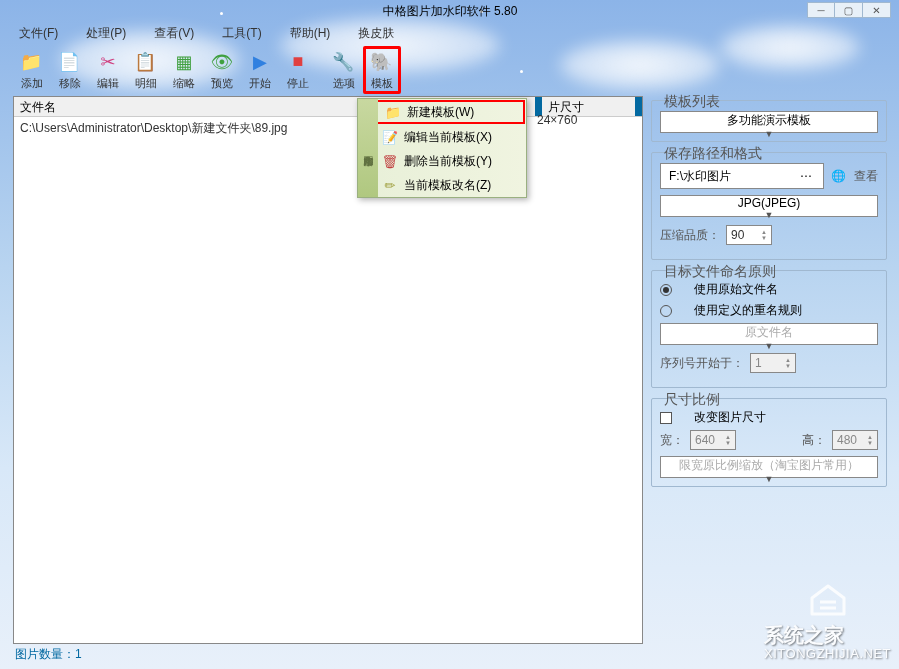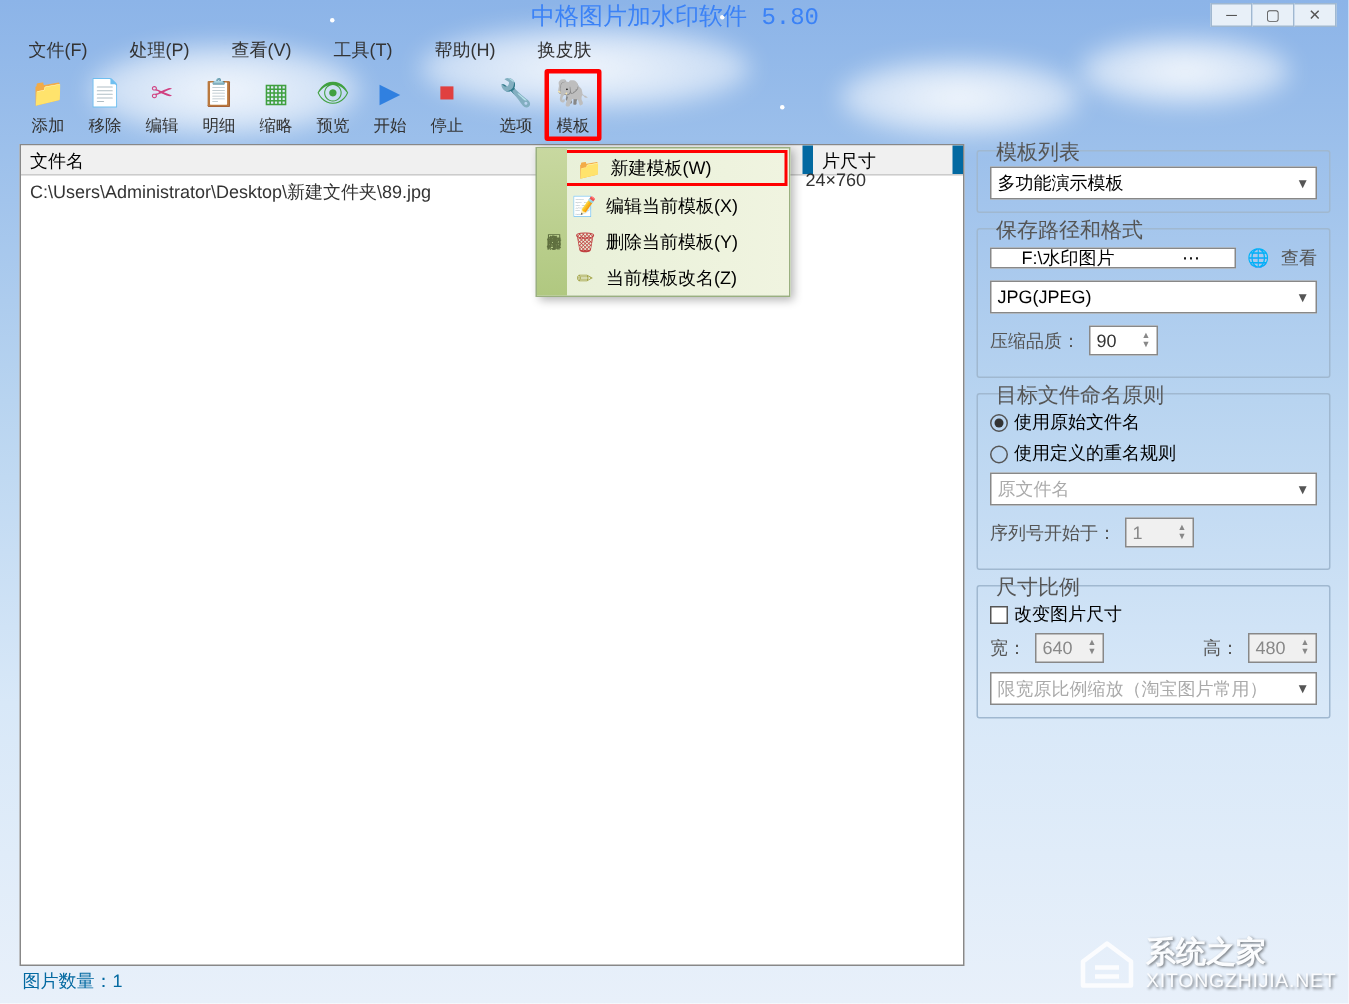--- a/index.html
+++ b/index.html
@@ -1,59 +1,59 @@
 <!DOCTYPE html>
 <html><head>
 <meta charset="utf-8">
 <style>
 * { box-sizing: border-box; margin: 0; padding: 0; font-family: "Microsoft YaHei", SimSun, sans-serif; font-size: 12px; }
 body { width: 899px; height: 669px; background: linear-gradient(to bottom, #8cb4e8 0%, #b8d4f0 40%, #d8e8f8 70%, #e8f0fa 100%); position: relative; overflow: hidden; }
 .cloud { position: absolute; background: radial-gradient(ellipse, rgba(255,255,255,0.9), rgba(255,255,255,0.3)); border-radius: 50%; filter: blur(8px); }
 .window { position: absolute; left: 5px; top: 0; width: 890px; height: 664px; }
 .titlebar { height: 22px; display: flex; align-items: center; justify-content: center; position: relative; }
-.title-text { color: #3b82f6; font-size: 16px; font-family: Liberation Mono, monospace; }
+.title-text { color: #000000; font-size: 12px; }
 .win-controls { position: absolute; right: 4px; top: 2px; display: flex; gap: 0; }
 .win-btn { width: 28px; height: 16px; border: 1px solid #a0b8d0; background: #e8f0f8; display: flex; align-items: center; justify-content: center; font-size: 10px; color: #555; cursor: pointer; }
 .win-btn + .win-btn { border-left: none; }
 .menubar { height: 22px; display: flex; align-items: center; padding: 0 8px; gap: 16px; }
 .menu-item { padding: 2px 6px; color: #333; cursor: pointer; }
 .toolbar { height: 52px; display: flex; align-items: center; padding: 2px 8px; gap: 0; }
 .tool-btn { width: 38px; height: 48px; display: flex; flex-direction: column; align-items: center; justify-content: center; gap: 2px; cursor: pointer; border-radius: 3px; }
 .tool-icon { width: 24px; height: 24px; display: flex; align-items: center; justify-content: center; font-size: 18px; }
 .tool-label { font-size: 11px; color: #333; }
 .tool-highlight { border: 3px solid #f00; border-radius: 2px; }
 .main-area { display: flex; height: 548px; padding: 0 8px; gap: 8px; }
 .file-panel { width: 630px; background: #fff; border: 1px solid #888; display: flex; flex-direction: column; }
 .file-header { height: 20px; background: #f0f0f0; border-bottom: 1px solid #ccc; display: flex; }
 .file-header-col { padding: 2px 6px; border-right: 7px solid #0369a1; }
 .file-list { flex: 1; padding: 2px 6px; }
 .file-row { padding: 1px 0; color: #333; }
 .right-panel { flex: 1; padding: 4px 0; }
 .fieldset { border: 1px solid #a0b8d0; padding: 10px 8px 8px; margin-bottom: 10px; position: relative; border-radius: 2px; }
 .fieldset-label { position: absolute; top: -8px; left: 8px; background: transparent; padding: 0 4px; color: #555; font-size: 14px; }
-.combo { width: 100%; height: 22px; border: 1px solid #888; background: #fff; display: flex; align-items: center; padding: 0 4px; justify-content: space-between; }
+.combo { width: 100%; height: 22px; border: 1px solid #888; background: #fff; display: flex; align-items: center; padding: 0 4px; justify-content: space-between; flex-direction: column; }
 .combo-arrow { font-size: 9px; color: #555; }
 .row { display: flex; align-items: center; gap: 6px; margin-bottom: 6px; }
-.text-input { height: 14px; border: 1px solid #888; background: #fff; padding: 0 20px; flex: 1; display: flex; align-items: center; justify-content: space-between; }
+.text-input { height: 26px; border: 1px solid #888; background: #fff; padding: 0 8px; flex: 1; display: flex; align-items: center; justify-content: space-between; }
 .icon-btn { width: 18px; height: 18px; cursor: pointer; display: flex; align-items: center; justify-content: center; }
 .label { color: #555; }
 .num-input { width: 46px; height: 20px; border: 1px solid #888; background: #f0f0f0; display: flex; align-items: center; padding: 0 4px; justify-content: space-between; color: #888; }
 .spinner { display: flex; flex-direction: column; font-size: 6px; color: #888; line-height: 6px; }
-.radio-row { display: flex; align-items: center; gap: 4px; margin-bottom: 4px; }
+.radio-row { display: flex; align-items: center; gap: 22px; margin-bottom: 4px; }
 .radio { width: 12px; height: 12px; border: 1px solid #555; border-radius: 50%; display: flex; align-items: center; justify-content: center; }
 .radio.checked::after { content: ''; width: 6px; height: 6px; background: #333; border-radius: 50%; }
 .checkbox { width: 12px; height: 12px; border: 1px solid #555; background: #fff; }
 .statusbar { height: 20px; padding: 2px 10px; display: flex; align-items: center; color: #0369a1; }
 .dropdown-menu { position: absolute; left: 357px; top: 98px; width: 170px; background: linear-gradient(to right, #e8f0d8 0%, #f0f4e0 100%); border: 1px solid #9ab080; box-shadow: 2px 2px 6px rgba(0,0,0,0.3); }
 .dropdown-sidebar { position: absolute; left: 0; top: 0; bottom: 0; width: 20px; background: linear-gradient(to bottom, #c8d8a0, #b0c880); display: flex; align-items: center; justify-content: center; }
 .dropdown-sidebar-text { writing-mode: vertical-rl; font-size: 10px; color: #607040; }
 .dropdown-item { height: 24px; display: flex; align-items: center; padding-left: 24px; gap: 6px; cursor: pointer; }
 .dropdown-highlight { border: 2px solid #f00; margin: 1px; }
 .dropdown-icon { width: 16px; height: 16px; display: flex; align-items: center; justify-content: center; font-size: 13px; }
-.watermark { position: absolute; right: 8px; bottom: 8px; display: flex; align-items: center; gap: 6px; opacity: 0.85; }
+.watermark { position: absolute; right: 8px; bottom: 8px; display: flex; align-items: center; gap: 6px; opacity: 0.85; flex-direction: column; }
 .watermark-logo { width: 40px; height: 36px; }
 .watermark-text { color: #fff; text-shadow: 1px 1px 2px rgba(0,0,0,0.6); }
 .watermark-big { font-size: 20px; font-weight: bold; line-height: 22px; }
 .watermark-small { font-size: 13px; letter-spacing: 0.5px; text-align: center; }
 .star { position: absolute; width: 3px; height: 3px; background: #fff; border-radius: 50%; }
 </style>
 </head>
 <body>
 
 <div class="cloud" style="left:60px;top:30px;width:180px;height:60px"></div>

